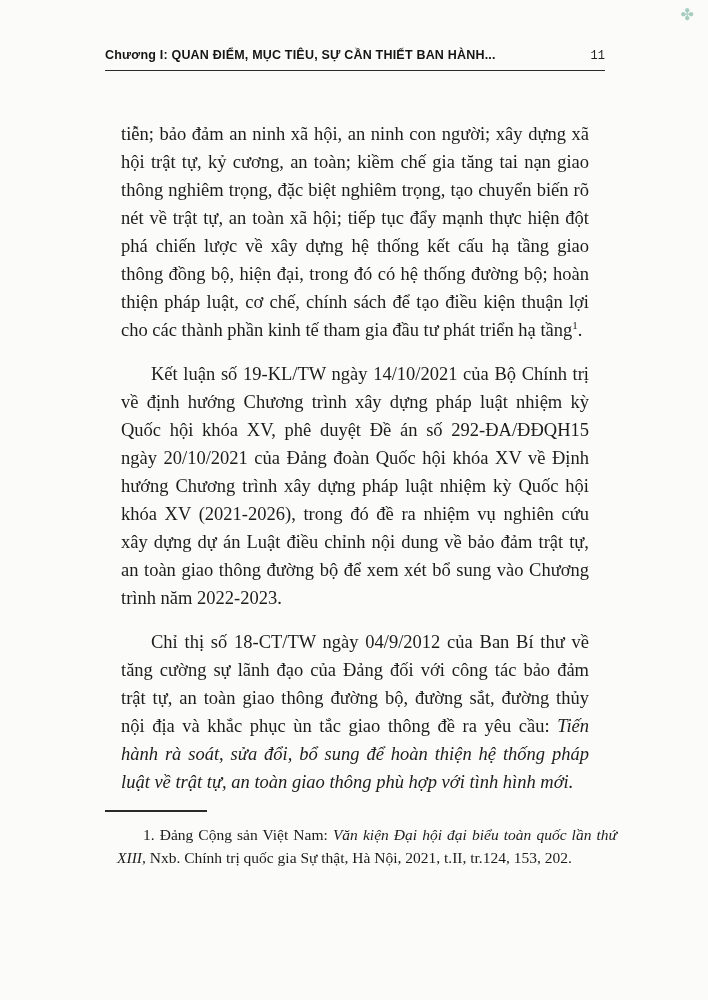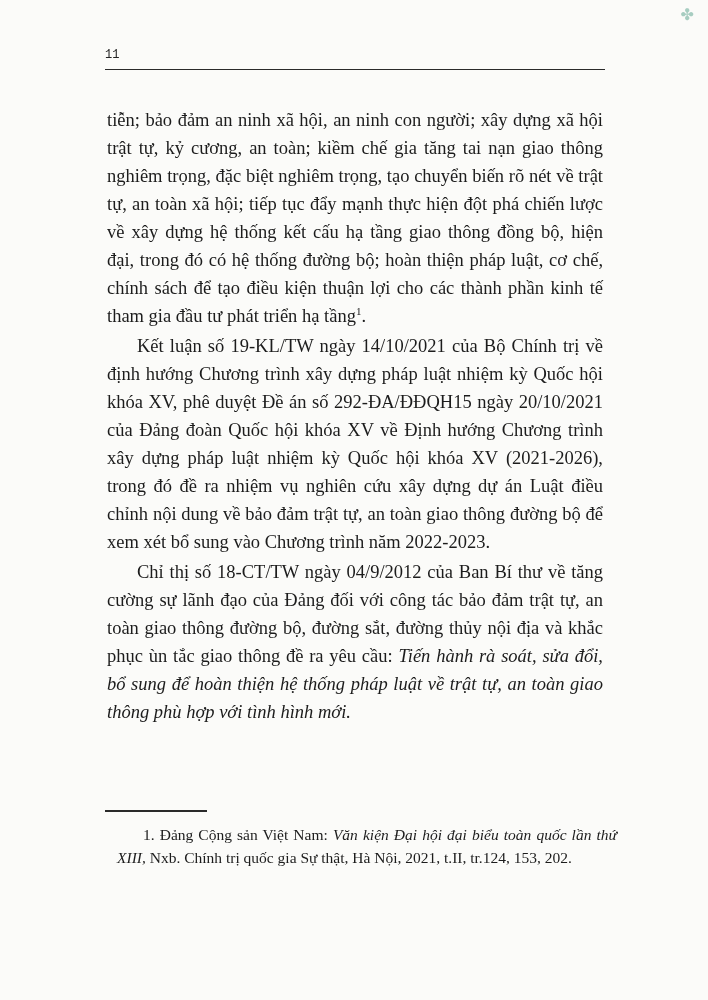--- a/index.html
+++ b/index.html
@@ -53,21 +53,21 @@
   .body-text {
     position: absolute;
     left: 105px;
     width: 500px;
     top: 104px;
     font-size: 18.5px;
     line-height: 28px;
     text-align: justify;
   }
   .para {
-    margin: 2px;
+    margin: 16px;
   }
   .para.indent {
     text-indent: 30px;
   }
   sup {
     font-size: 11px;
     line-height: 0;
     vertical-align: super;
   }
   .italic {
@@ -93,20 +93,21 @@
   }
 </style>
 </head>
 <body>
 
 <div class="page">
 
   <div class="corner-icon">✤</div>
 
   <div class="header">
+    <span class="chapter">Chương I: QUAN ĐIỂM, MỤC TIÊU, SỰ CẦN THIẾT BAN HÀNH...</span>
     <span class="pagenum">11</span>
   </div>
 
   <div class="body-text">
     <p class="para"><span>tiễn; bảo đảm an ninh xã hội, an ninh con người; xây dựng xã hội trật tự, kỷ cương, an toàn; kiềm chế gia tăng tai nạn giao thông nghiêm trọng, đặc biệt nghiêm trọng, tạo chuyển biến rõ nét về trật tự, an toàn xã hội; tiếp tục đẩy mạnh thực hiện đột phá chiến lược về xây dựng hệ thống kết cấu hạ tầng giao thông đồng bộ, hiện đại, trong đó có hệ thống đường bộ; hoàn thiện pháp luật, cơ chế, chính sách để tạo điều kiện thuận lợi cho các thành phần kinh tế tham gia đầu tư phát triển hạ tầng</span><sup>1</sup><span>.</span></p>
 
     <p class="para indent">Kết luận số 19-KL/TW ngày 14/10/2021 của Bộ Chính trị về định hướng Chương trình xây dựng pháp luật nhiệm kỳ Quốc hội khóa XV, phê duyệt Đề án số 292-ĐA/ĐĐQH15 ngày 20/10/2021 của Đảng đoàn Quốc hội khóa XV về Định hướng Chương trình xây dựng pháp luật nhiệm kỳ Quốc hội khóa XV (2021-2026), trong đó đề ra nhiệm vụ nghiên cứu xây dựng dự án Luật điều chỉnh nội dung về bảo đảm trật tự, an toàn giao thông đường bộ để xem xét bổ sung vào Chương trình năm 2022-2023.</p>
 
     <p class="para indent"><span>Chỉ thị số 18-CT/TW ngày 04/9/2012 của Ban Bí thư về tăng cường sự lãnh đạo của Đảng đối với công tác bảo đảm trật tự, an toàn giao thông đường bộ, đường sắt, đường thủy nội địa và khắc phục ùn tắc giao thông đề ra yêu cầu: </span><span class="italic">Tiến hành rà soát, sửa đổi, bổ sung để hoàn thiện hệ thống pháp luật về trật tự, an toàn giao thông phù hợp với tình hình mới.</span></p>
   </div>

